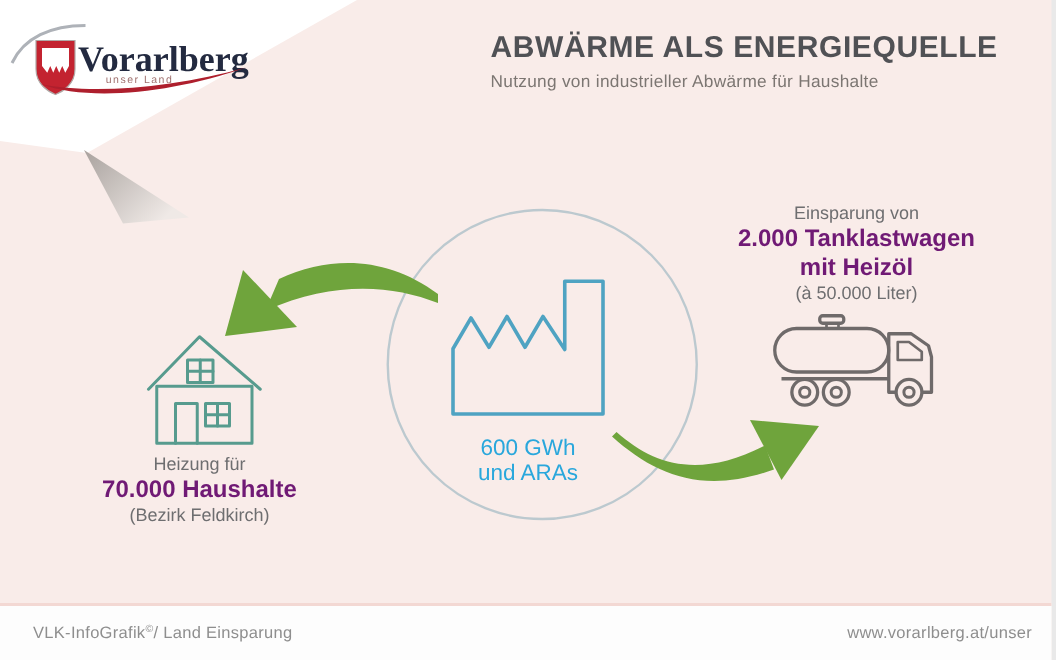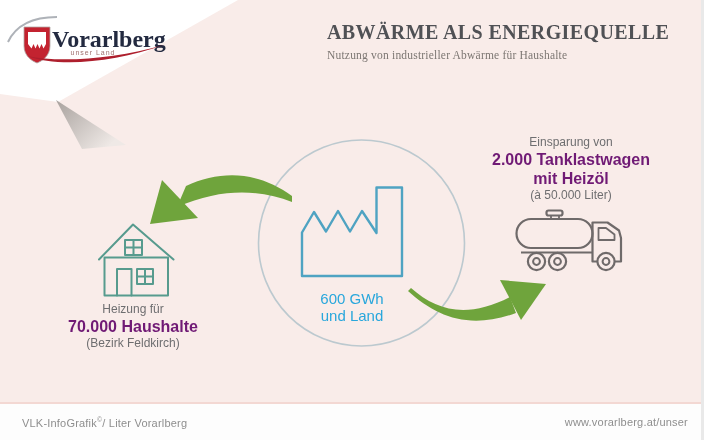--- a/index.html
+++ b/index.html
@@ -5,21 +5,21 @@
   html,body{margin:0;padding:0;background:#e9e9e9;}
   .canvas{
     position:relative;width:701px;height:440px;overflow:hidden;
     background:#f9ece9;
     font-family:"Liberation Sans",sans-serif;
   }
   .layer{position:absolute;left:0;top:0;width:704px;height:440px;}
   
   .logo{position:absolute;left:0;top:0;width:190px;height:85px;}
   
-  .header{position:absolute;left:327px;top:20px;width:370px;font-family:Liberation Serif, serif;}
+  .header{position:absolute;left:327px;top:20px;width:370px;}
   .header h1{
     margin:0;font-size:20px;font-weight:bold;color:#505155;
     letter-spacing:.4px;line-height:24px;
   }
   .header p{
     margin:5px 0 0 0;font-size:11.5px;color:#7c7672;letter-spacing:.2px;
   }
   
   .label{position:absolute;text-align:center;}
   .lbl-sm{font-size:12px;color:#6e6e70;line-height:15px;}
@@ -107,34 +107,34 @@
     </svg>
   </div>
 
   <div class="header">
     <h1>ABWÄRME ALS ENERGIEQUELLE</h1>
     <p>Nutzung von industrieller Abwärme für Haushalte</p>
   </div>
 
   <div class="label center-label">
     <div>600 GWh</div>
-    <div>und Land</div>
+    <div>und ARAs</div>
   </div>
 
   <div class="label house-label">
     <div class="lbl-sm">Heizung für</div>
     <div class="lbl-big">70.000 Haushalte</div>
     <div class="lbl-sm">(Bezirk Feldkirch)</div>
   </div>
 
   <div class="label truck-label">
     <div class="lbl-sm">Einsparung von</div>
     <div class="lbl-big">2.000 Tanklastwagen</div>
     <div class="lbl-big">mit Heizöl</div>
     <div class="lbl-sm">(à 50.000 Liter)</div>
   </div>
 
   <div class="footer">
-    <span><span>VLK-InfoGrafik</span><sup>©</sup><span>/ Liter Vorarlberg</span></span>
+    <span><span>VLK-InfoGrafik</span><sup>©</sup><span>/ Land Einsparung</span></span>
     <span>www.vorarlberg.at/unser</span>
   </div>
 
 </div>
 
 </body></html>

